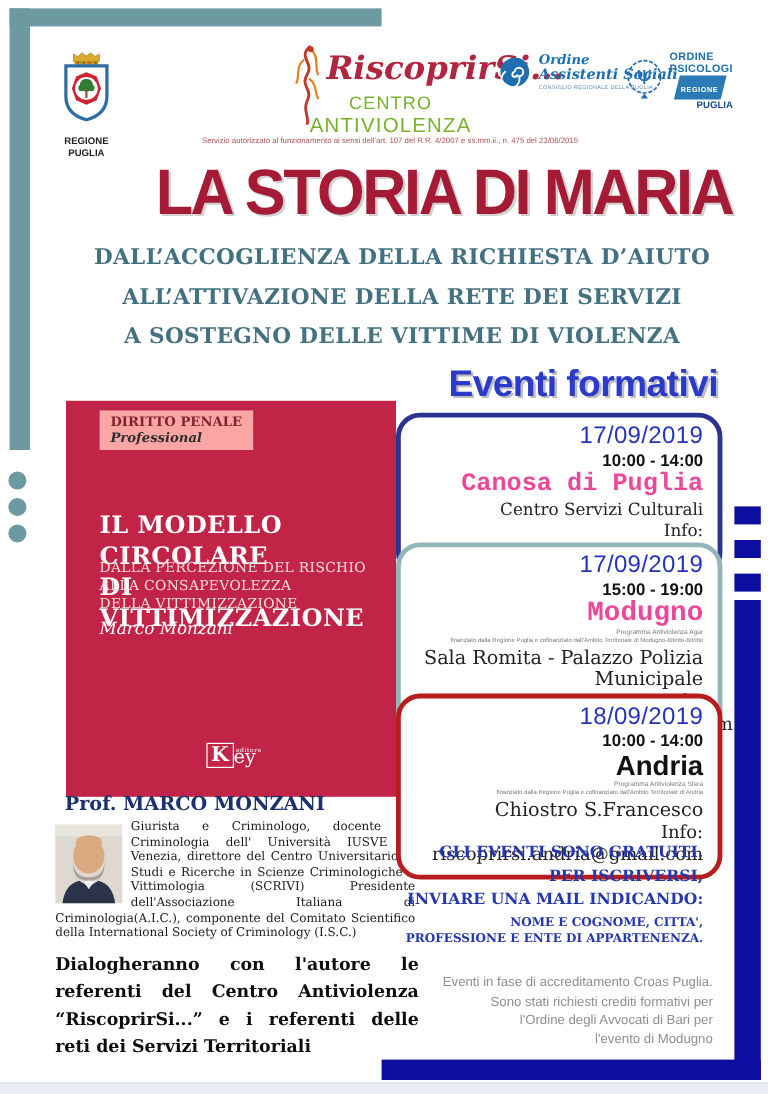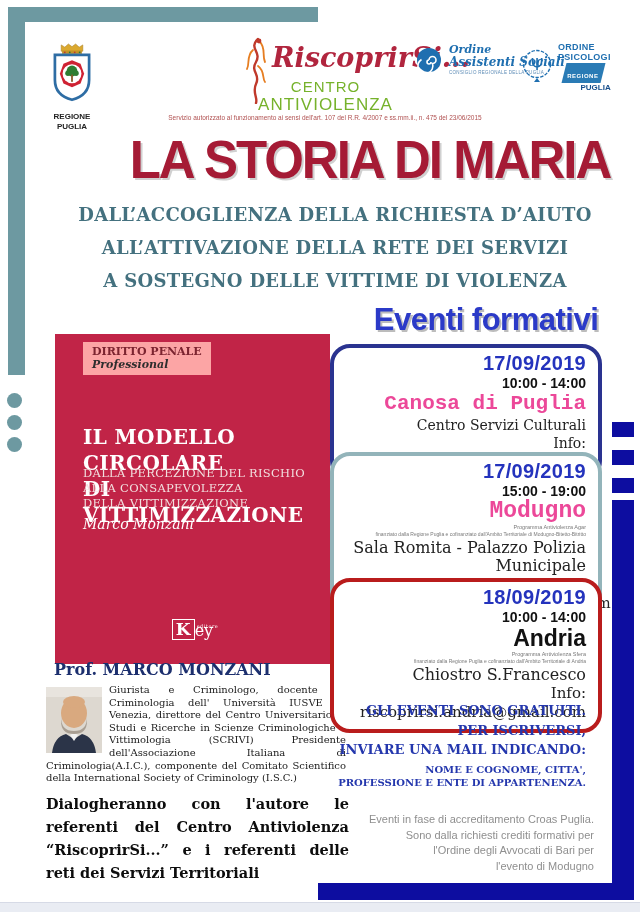--- a/index.html
+++ b/index.html
@@ -71,21 +71,21 @@
      font-size:14.5px;line-height:23px;text-align:justify;color:#0d0d0d;}
 
   
   .events-title{left:356px;top:302px;width:260px;text-align:center;font-weight:900;font-size:31px;
      color:#2b3ac8;letter-spacing:-.5px;text-shadow:2px 2px 0 #bcbcbc;}
   .card{left:330px;width:272px;box-sizing:border-box;border-radius:20px;background:#fff;
      padding:4px 12px 7px;text-align:right;}
   .card1{top:344px;border:4px solid #2a3390;}
   .card2{top:452px;border:4px solid #93b4ba;}
   .card3{top:578px;border:4px solid #b91c1c;}
-  .ev-date{font-size:20px;font-weight:bold;color:#2433bd;line-height:23px;letter-spacing:.3px;}
+  .ev-date{font-size:20px;font-weight:normal;color:#2433bd;line-height:23px;letter-spacing:.3px;}
   .ev-time{font-size:14px;font-weight:bold;color:#111;line-height:16px;}
   .ev-city-serif{font-family:Liberation Mono, monospace;font-size:21px;font-weight:bold;color:#ec4899;line-height:25px;}
   .ev-city-serif.big{font-size:23px;}
   .ev-city-sans{font-size:23px;font-weight:bold;color:#111;line-height:26px;}
   .ev-program{font-size:5.5px;color:#7a7a7a;line-height:7px;}
   .ev-funding{font-size:5px;color:#7a7a7a;line-height:7px;}
   .ev-venue{font-family:"DejaVu Serif",serif;font-size:14px;color:#222;line-height:17px;margin-top:1px;}
   .ev-venue.big{font-size:16px;line-height:18px;}
   .ev-info{font-family:"DejaVu Serif",serif;font-size:14px;color:#222;line-height:18px;}
   .ev-info.big{font-size:15px;line-height:19px;}
@@ -252,18 +252,18 @@
   <div class="abs registration">
     <div class="reg-big">GLI EVENTI SONO GRATUITI.</div>
     <div class="reg-big">PER ISCRIVERSI,</div>
     <div class="reg-big">INVIARE UNA MAIL INDICANDO:</div>
     <div class="reg-small" style="margin-top:3px">NOME E COGNOME, CITTA',</div>
     <div class="reg-small">PROFESSIONE E ENTE DI APPARTENENZA.</div>
   </div>
 
   <div class="abs accreditation">
     <div>Eventi in fase di accreditamento Croas Puglia.</div>
-    <div>Sono dalla richiesti crediti formativi per</div>
+    <div>Sono stati richiesti crediti formativi per</div>
     <div>l'Ordine degli Avvocati di Bari per</div>
     <div>l'evento di Modugno</div>
   </div>
 
 </div>
 
 </body></html>

